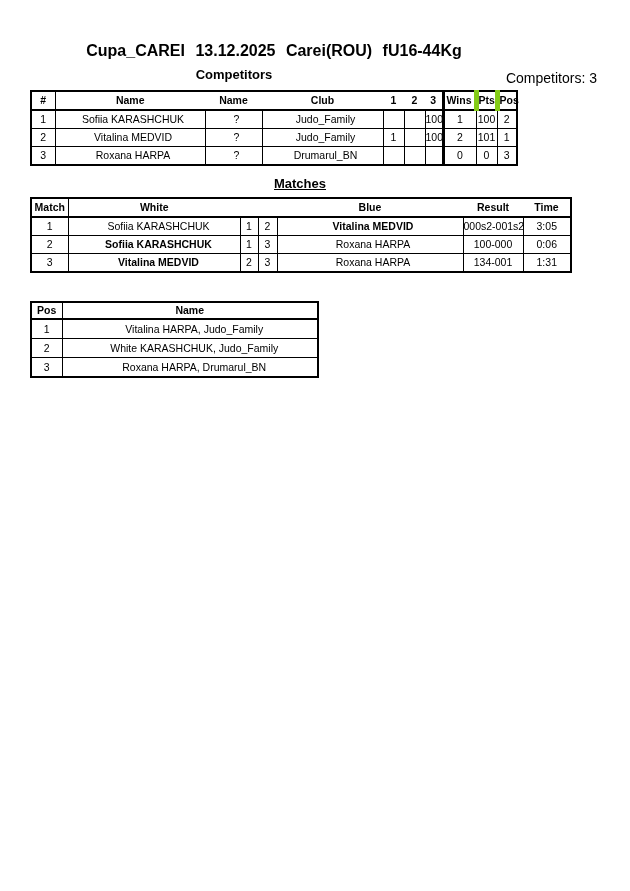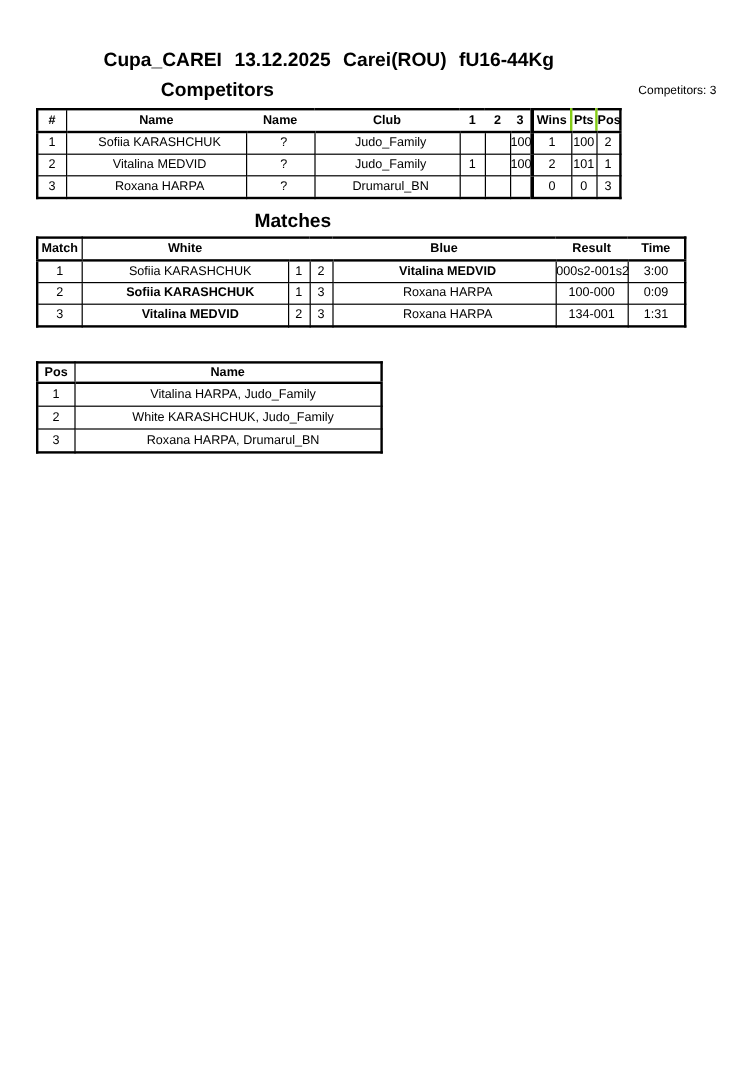--- a/index.html
+++ b/index.html
@@ -7,42 +7,42 @@
   body {
     width:630px; height:891px; position:relative;
     font-family:"Liberation Sans", sans-serif; color:#000;
   }
   .page-title {
     position:absolute; top:42px; left:0; width:548px;
     text-align:center; font-weight:bold; font-size:16px;
     word-spacing:6px; white-space:nowrap;
   }
   .section-label {
-    position:absolute; width:200px; 
-    font-weight:bold; font-size:16px;
+    position:absolute; width:200px; text-align:center;
+    font-weight:bold; font-size:13px;
   }
   #label-competitors { top:67px;  left:134px; }
-  #label-matches     { top:176px; left:212px; }
+  #label-matches     { top:176px; left:200px;text-decoration:underline; }
   #label-results     { top:281px; left:72px;margin-top:37px;  }
   .count-note {
     position:absolute; top:70px; left:420px; width:177px;
-    text-align:right; font-size:10px;
+    text-align:right; font-size:14px;
   }
   table {
     position:absolute; border-collapse:collapse; table-layout:fixed;
     border:2px solid #000; background:#fff;
   }
   td, th {
     font-size:10.5px; overflow:visible; white-space:nowrap;
     border:1px solid #000; font-weight:normal; text-align:center;
     height:17px; line-height:17px; padding:0;
   }
   th { font-weight:bold; border-left:none; border-right:none; border-bottom:2px solid #000; }
   th.sep-r { border-right:1px solid #000; }
-  th.sep-l { border-left:2px solid #84cc16;text-align:center; }
+  th.sep-l { border-left:5px solid #84cc16;text-align:center; }
   .thick-l { border-left:3px solid #000 !important; }
   td.txt-l { text-align:center; padding-left:6px; }
   td.pad9  { padding-left:9px; }
   .bold    { font-weight:bold; }
 
   #competitors-table { left:30px; top:90px;  width:487px; }
   #matches-table     { left:30px; top:197px; width:540px; }
   #results-table     { left:30px; top:301px; width:287px; }
   #results-table td  { height:18px; line-height:18px; }
   #results-table th  { height:15px; line-height:15px; }
@@ -142,30 +142,30 @@
     <th>Result</th>
     <th>Time</th>
   </tr>
   <tr>
     <td>1</td>
     <td class="txt-l pad9">Sofiia KARASHCHUK</td>
     <td>1</td>
     <td>2</td>
     <td class="txt-l bold">Vitalina MEDVID</td>
     <td>000s2-001s2</td>
-    <td>3:00</td>
+    <td>3:05</td>
   </tr>
   <tr>
     <td>2</td>
     <td class="txt-l pad9 bold">Sofiia KARASHCHUK</td>
     <td>1</td>
     <td>3</td>
     <td class="txt-l">Roxana HARPA</td>
     <td>100-000</td>
-    <td>0:09</td>
+    <td>0:06</td>
   </tr>
   <tr>
     <td>3</td>
     <td class="txt-l pad9 bold">Vitalina MEDVID</td>
     <td>2</td>
     <td>3</td>
     <td class="txt-l">Roxana HARPA</td>
     <td>134-001</td>
     <td>1:31</td>
   </tr>

